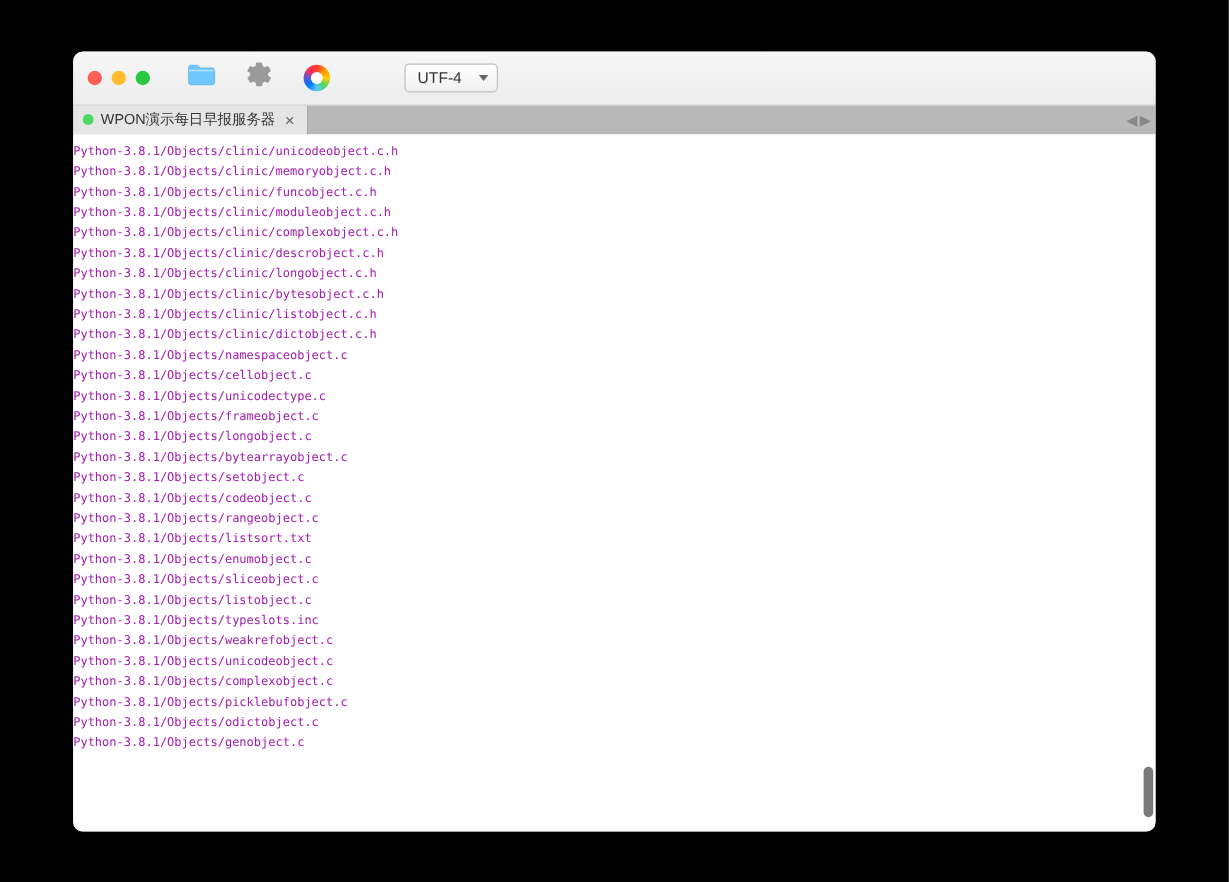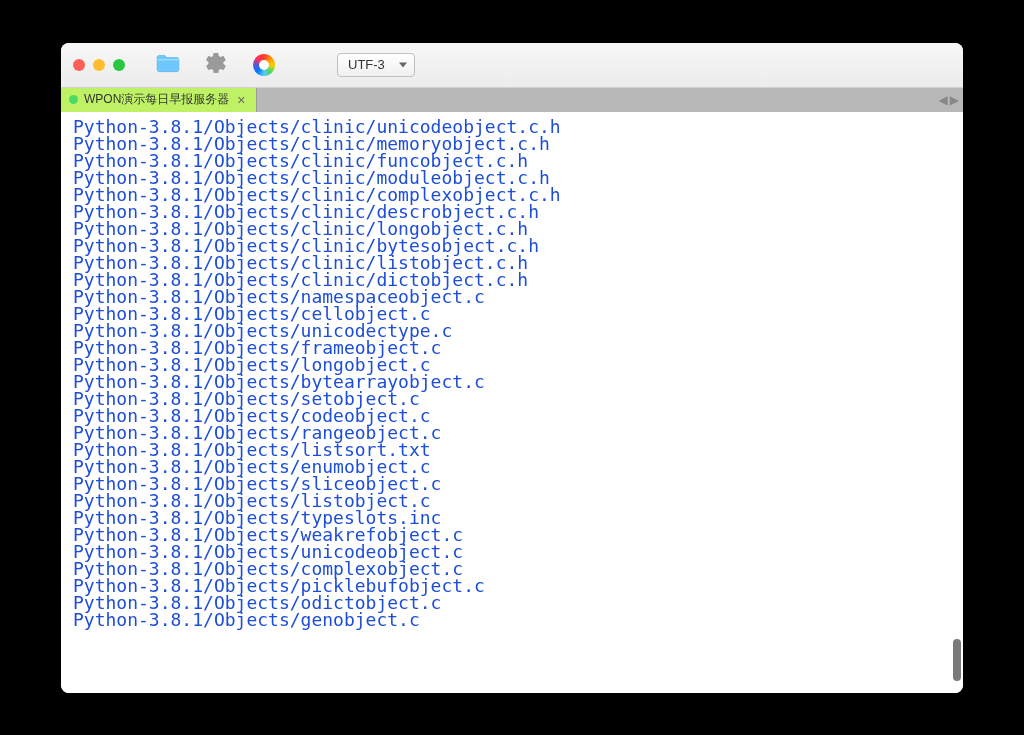--- a/index.html
+++ b/index.html
@@ -102,21 +102,21 @@
       align-items: stretch;
       position: relative;
     }
     .tab {
       display: flex;
       align-items: center;
       padding: 0 8px;
       font-size: 12px;
       color: #333;
       gap: 6px;
-      background: #bef264;
+      background: #e5e5e5;
       border-right: 1px solid #999;
     }
     .tab-status-dot {
       width: 9px;
       height: 9px;
       border-radius: 50%;
       background: #4cd964;
     }
     .tab-close {
       color: #666;
@@ -136,24 +136,24 @@
       font-size: 12px;
     }
     .terminal-area {
       flex: 1;
       background: #fff;
       position: relative;
       overflow: hidden;
     }
     .terminal-content {
       font-family: "Menlo", "Monaco", "Consolas", monospace;
-      font-size: 18px;
+      font-size: 10px;
       line-height: 17px;
-      color: #1d4ed8;
-      padding: 6px 12px;
+      color: #a21caf;
+      padding: 6px 0;
       white-space: pre;
     }
     .scrollbar-track {
       position: absolute;
       right: 2px;
       top: 0;
       bottom: 0;
       width: 10px;
     }
     .scrollbar-thumb {
@@ -200,21 +200,21 @@
           <path d="M19.4 13c0-.3.1-.7.1-1s0-.7-.1-1l2.1-1.6c.2-.1.2-.4.1-.6l-2-3.5c-.1-.2-.4-.3-.6-.2l-2.5 1c-.5-.4-1.1-.7-1.7-1l-.4-2.6c0-.2-.2-.4-.5-.4h-4c-.2 0-.4.2-.5.4l-.4 2.6c-.6.3-1.2.6-1.7 1l-2.5-1c-.2-.1-.5 0-.6.2l-2 3.5c-.1.2-.1.5.1.6L4.5 11c0 .3-.1.7-.1 1s0 .7.1 1l-2.1 1.6c-.2.1-.2.4-.1.6l2 3.5c.1.2.4.3.6.2l2.5-1c.5.4 1.1.7 1.7 1l.4 2.6c0 .2.2.4.5.4h4c.2 0 .4-.2.5-.4l.4-2.6c.6-.3 1.2-.6 1.7-1l2.5 1c.2.1.5 0 .6-.2l2-3.5c.1-.2.1-.5-.1-.6L19.4 13z"></path>
         </svg>
       </span>
     </div>
 
     <div class="toolbar-icon">
       <div class="color-icon"></div>
     </div>
 
     <div class="encoding-select">
-      <span>UTF-3</span>
+      <span>UTF-4</span>
     </div>
   </div>
 
   <div class="tabbar">
     <div class="tab">
       <span class="tab-status-dot"></span>
       <span>WPON演示每日早报服务器</span>
       <span class="tab-close">×</span>
     </div>
     <div class="tab-nav-arrows">

